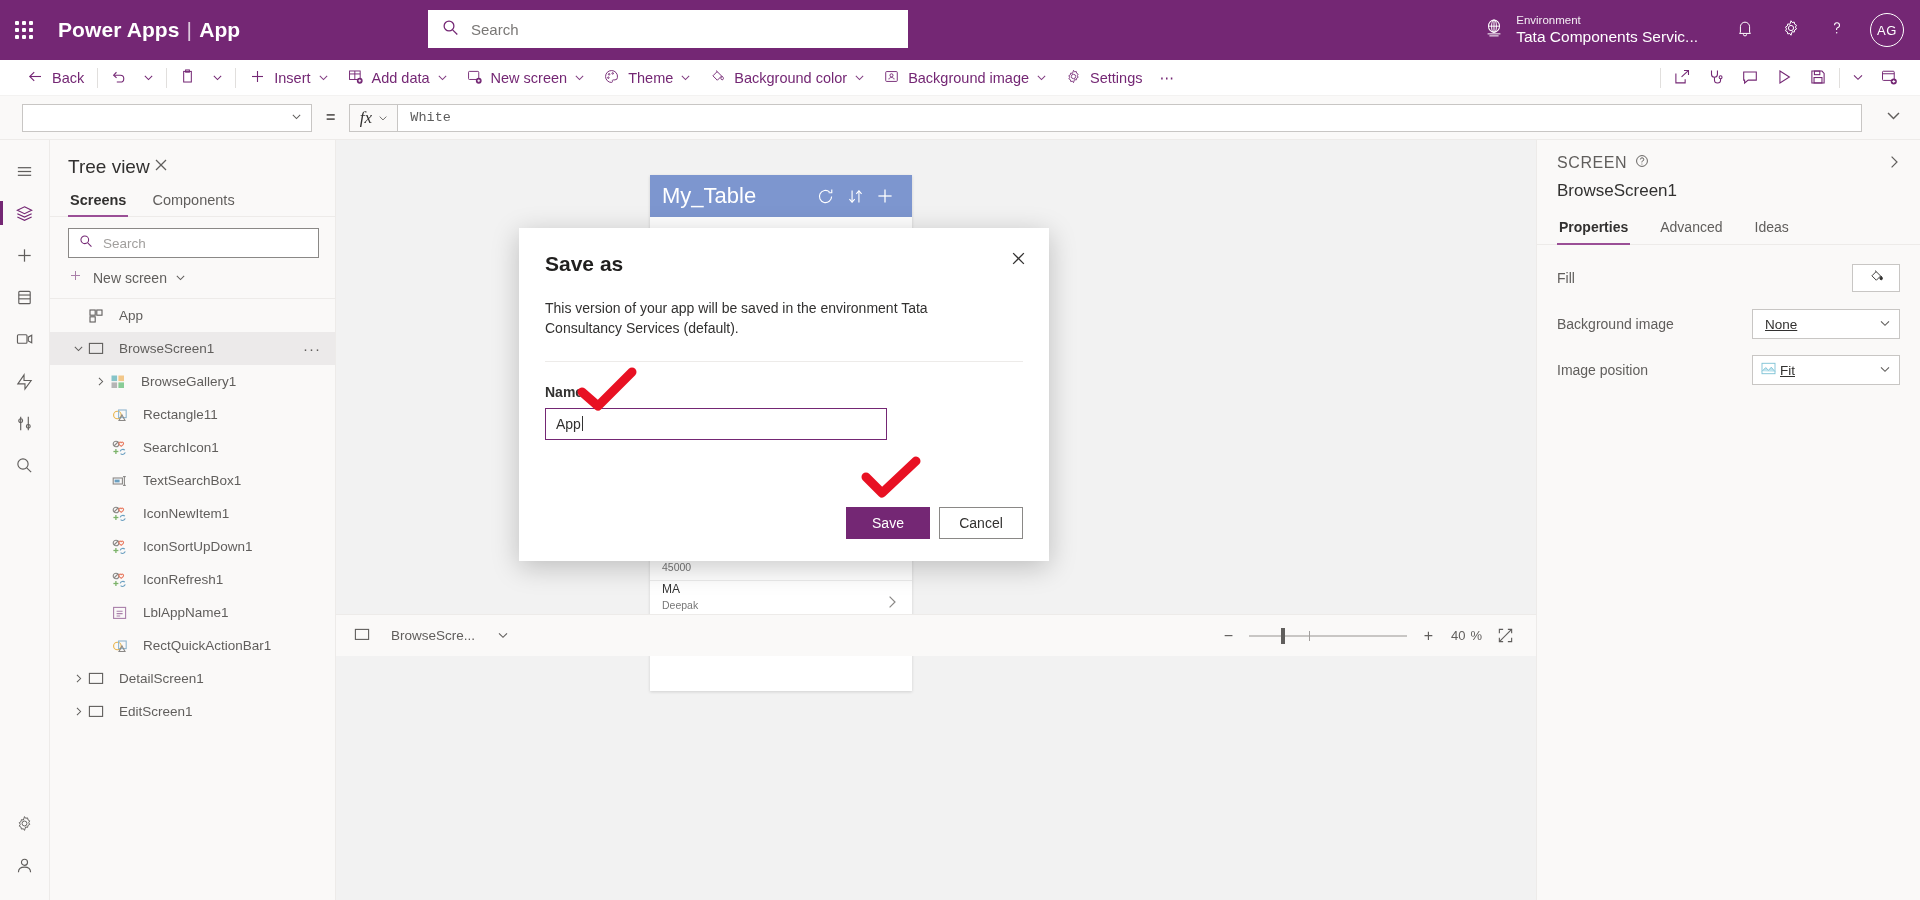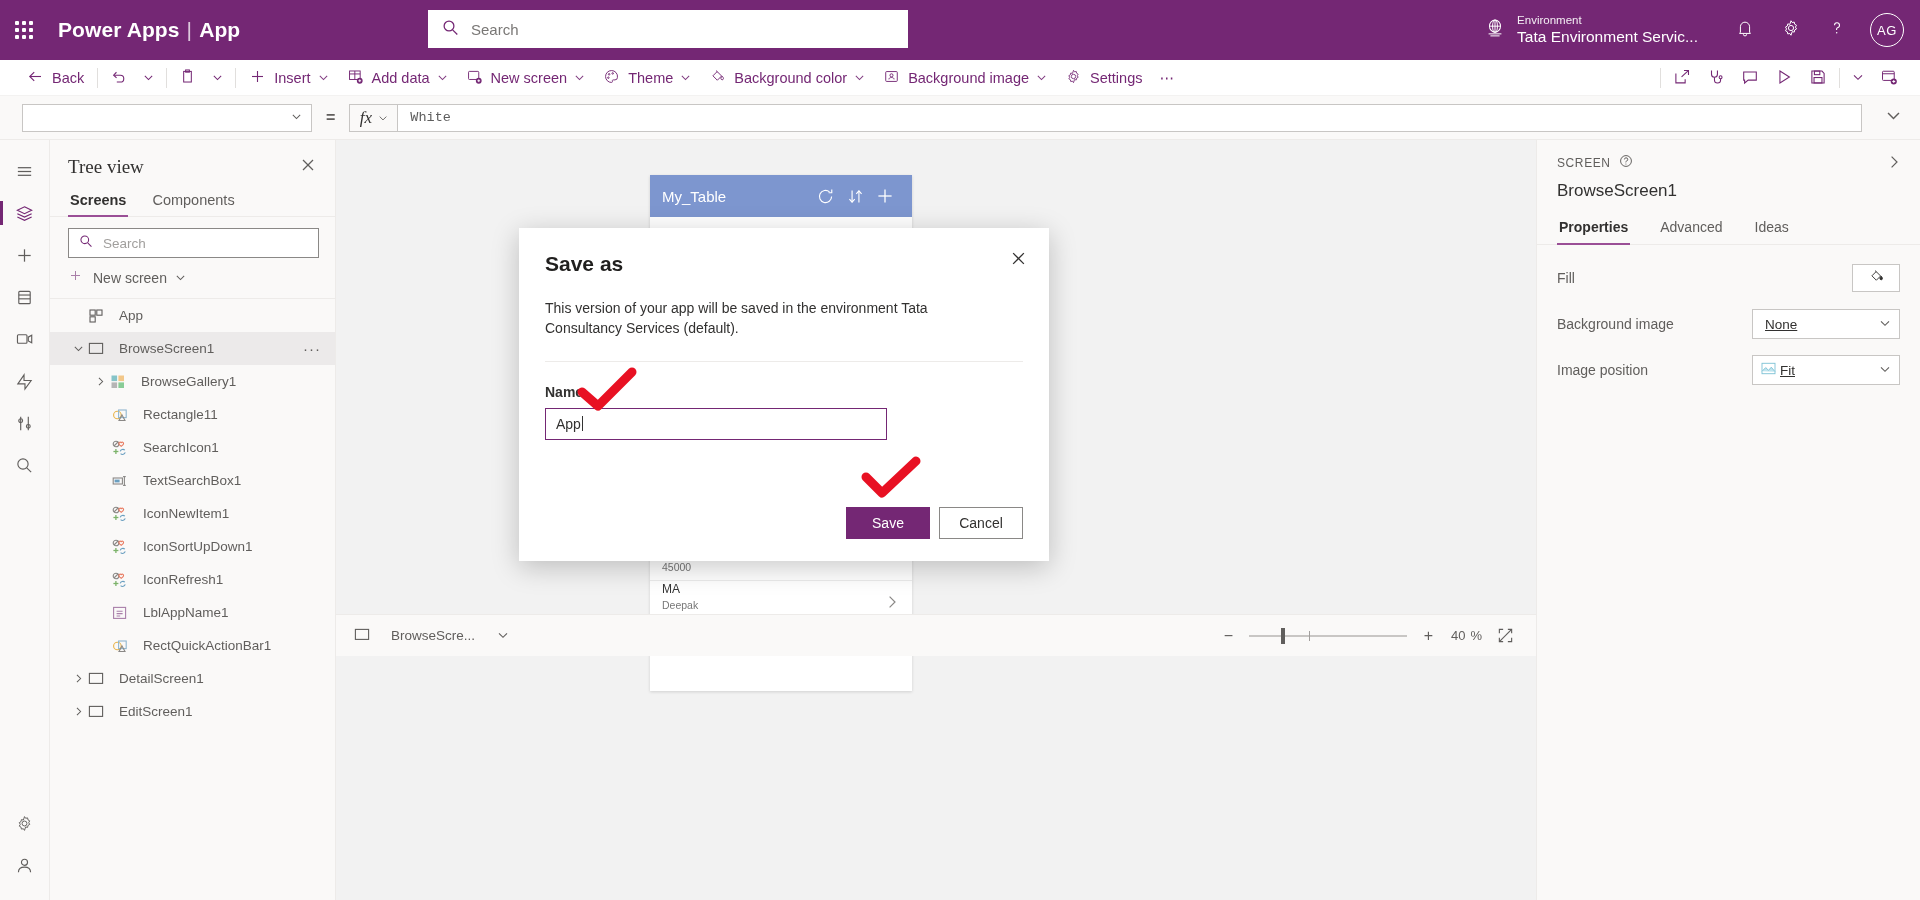--- a/index.html
+++ b/index.html
@@ -81,22 +81,22 @@
     display: flex; flex-direction: column; align-items: center; padding-top: 10px; }
   .rail .ri { width: 50px; height: 42px; display: flex; align-items: center;
     justify-content: center; cursor: pointer; position: relative; }
   .rail .ri.active::before { content:''; position: absolute; left: 0; top: 9px;
     width: 3px; height: 24px; background: #742774; }
   .rail .spacer { flex: 1; }
 
   
   .tree { position: absolute; top: 140px; left: 50px; width: 286px; height: 760px;
     background: #faf9f8; border-right: 1px solid #edebe9; }
-  .tree-head { display: flex; align-items: center; justify-content: space-between;
-    padding: 14px 16px 6px 18px; font-family: Liberation Serif, serif; }
+  .tree-head { display: flex; align-items: center; 
+    padding: 14px 16px 6px 18px; }
   .tree-title { font-size: 19px; color: #323130; font-weight: 400; }
   .tree-close { cursor: pointer; padding: 4px; }
   .tabs { display: flex; padding: 0 18px; border-bottom: 1px solid #edebe9; }
   .tab { font-size: 14.5px; color: #605e5c; padding: 6px 2px 8px; margin-right: 22px;
     cursor: pointer; position: relative; }
   .tab.active { color: #323130; font-weight: 600; }
   .tab.active::after { content:''; position: absolute; left: 0; right: 0; bottom: -1px;
     height: 2px; background: #9a4f96; }
   .searchbox { margin: 11px 16px 0 18px; height: 30px; background: #fff;
     border: 1px solid #8a8886; display: flex; align-items: center; padding: 0 10px; cursor: text; }
@@ -121,38 +121,38 @@
   .ind2 { padding-left: 40px; }
   .ind3 { padding-left: 62px; }
 
   
   .canvasarea { position: absolute; top: 140px; left: 336px; right: 384px;
     height: 760px; background: #f2f2f2; }
   .phone { position: absolute; left: 314px; top: 35px; width: 262px; height: 516px;
     background: #fff; box-shadow: 0 1px 3px rgba(0,0,0,.14); }
   .ph-header { height: 42px; background: #7d96cf; display: flex; align-items: center;
     padding: 0 12px; color: #fff; }
-  .ph-title { font-size: 15px; flex: 1; }
+  .ph-title { font-size: 22px; flex: 1; }
   .ph-ic { width: 30px; display: flex; align-items: center; justify-content: center;
     cursor: pointer; }
   .ph-search { height: 34px; display: flex; align-items: center; padding: 0 12px;
     color: #b6b6b6; font-size: 13px; border-bottom: 1px solid #ececec; }
   .ph-search span { margin-left: 10px; }
   .ph-item { height: 47px; border-bottom: 1px solid #ececec; padding: 6px 12px;
     display: flex; align-items: center; justify-content: space-between; }
   .ph-item .l1 { font-size: 12px; color: #333; line-height: 1.3; }
   .ph-item .l2 { font-size: 10.5px; color: #777; line-height: 1.35; }
   .ph-arrow { color: #8a8886; }
 
   
   .rpanel { position: absolute; top: 140px; right: 0; width: 384px; height: 760px;
     background: #faf9f8; border-left: 1px solid #edebe9; }
   .rp-top { padding: 14px 20px 0 20px; }
   .rp-kicker { display: flex; align-items: center; }
-  .rp-kicker .k { font-size: 12px; color: #605e5c; letter-spacing: .6px; }
+  .rp-kicker .k { font-size: 16px; color: #605e5c; letter-spacing: .6px; }
   .rp-kicker .qm { margin-left: 8px; cursor: pointer; }
   .rp-expand { position: absolute; right: 18px; top: 14px; cursor: pointer; }
   .rp-name { font-size: 17px; color: #323130; margin-top: 9px; }
   .rp-tabs { display: flex; padding: 0 20px; margin-top: 14px;
     border-bottom: 1px solid #edebe9; align-items: flex-end; }
   .rp-tab { font-size: 14px; color: #605e5c; padding: 4px 2px 9px; margin-right: 28px;
     cursor: pointer; position: relative; }
   .rp-tab.active { color: #323130; font-weight: 600; }
   .rp-tab.active::after { content:''; position: absolute; left: 0; right: 0; bottom: -1px;
     height: 2px; background: #9a4f96; }
@@ -245,21 +245,21 @@
             <ellipse cx="12" cy="10" rx="6" ry="6.6"></ellipse>
               <line x1="6" y1="10" x2="18" y2="10"></line>
             <line x1="12" y1="3.4" x2="12" y2="16.6"></line>
               <ellipse cx="12" cy="10" rx="2.6" ry="6.6"></ellipse>
             <line x1="5" y1="18.4" x2="19" y2="18.4"></line>
               <line x1="7" y1="20.6" x2="17" y2="20.6"></line>
           </svg>
         </span>
         <span class="envtext">
           <span class="lbl">Environment</span>
-          <span class="val">Tata Environment Servic...</span>
+          <span class="val">Tata Components Servic...</span>
         </span>
       </div>
       <div class="ticon">
         <span>
           <svg width="20" height="20" viewBox="0 0 24 24" fill="none" stroke="#fff" stroke-width="1.2">
             <path d="M6.5 17V10.5a5.5 5.5 0 1 1 11 0V17l1 1.5h-13z"></path>
               <path d="M10 19.5a2 2 0 0 0 4 0"></path>
           </svg>
         </span>
       </div>

